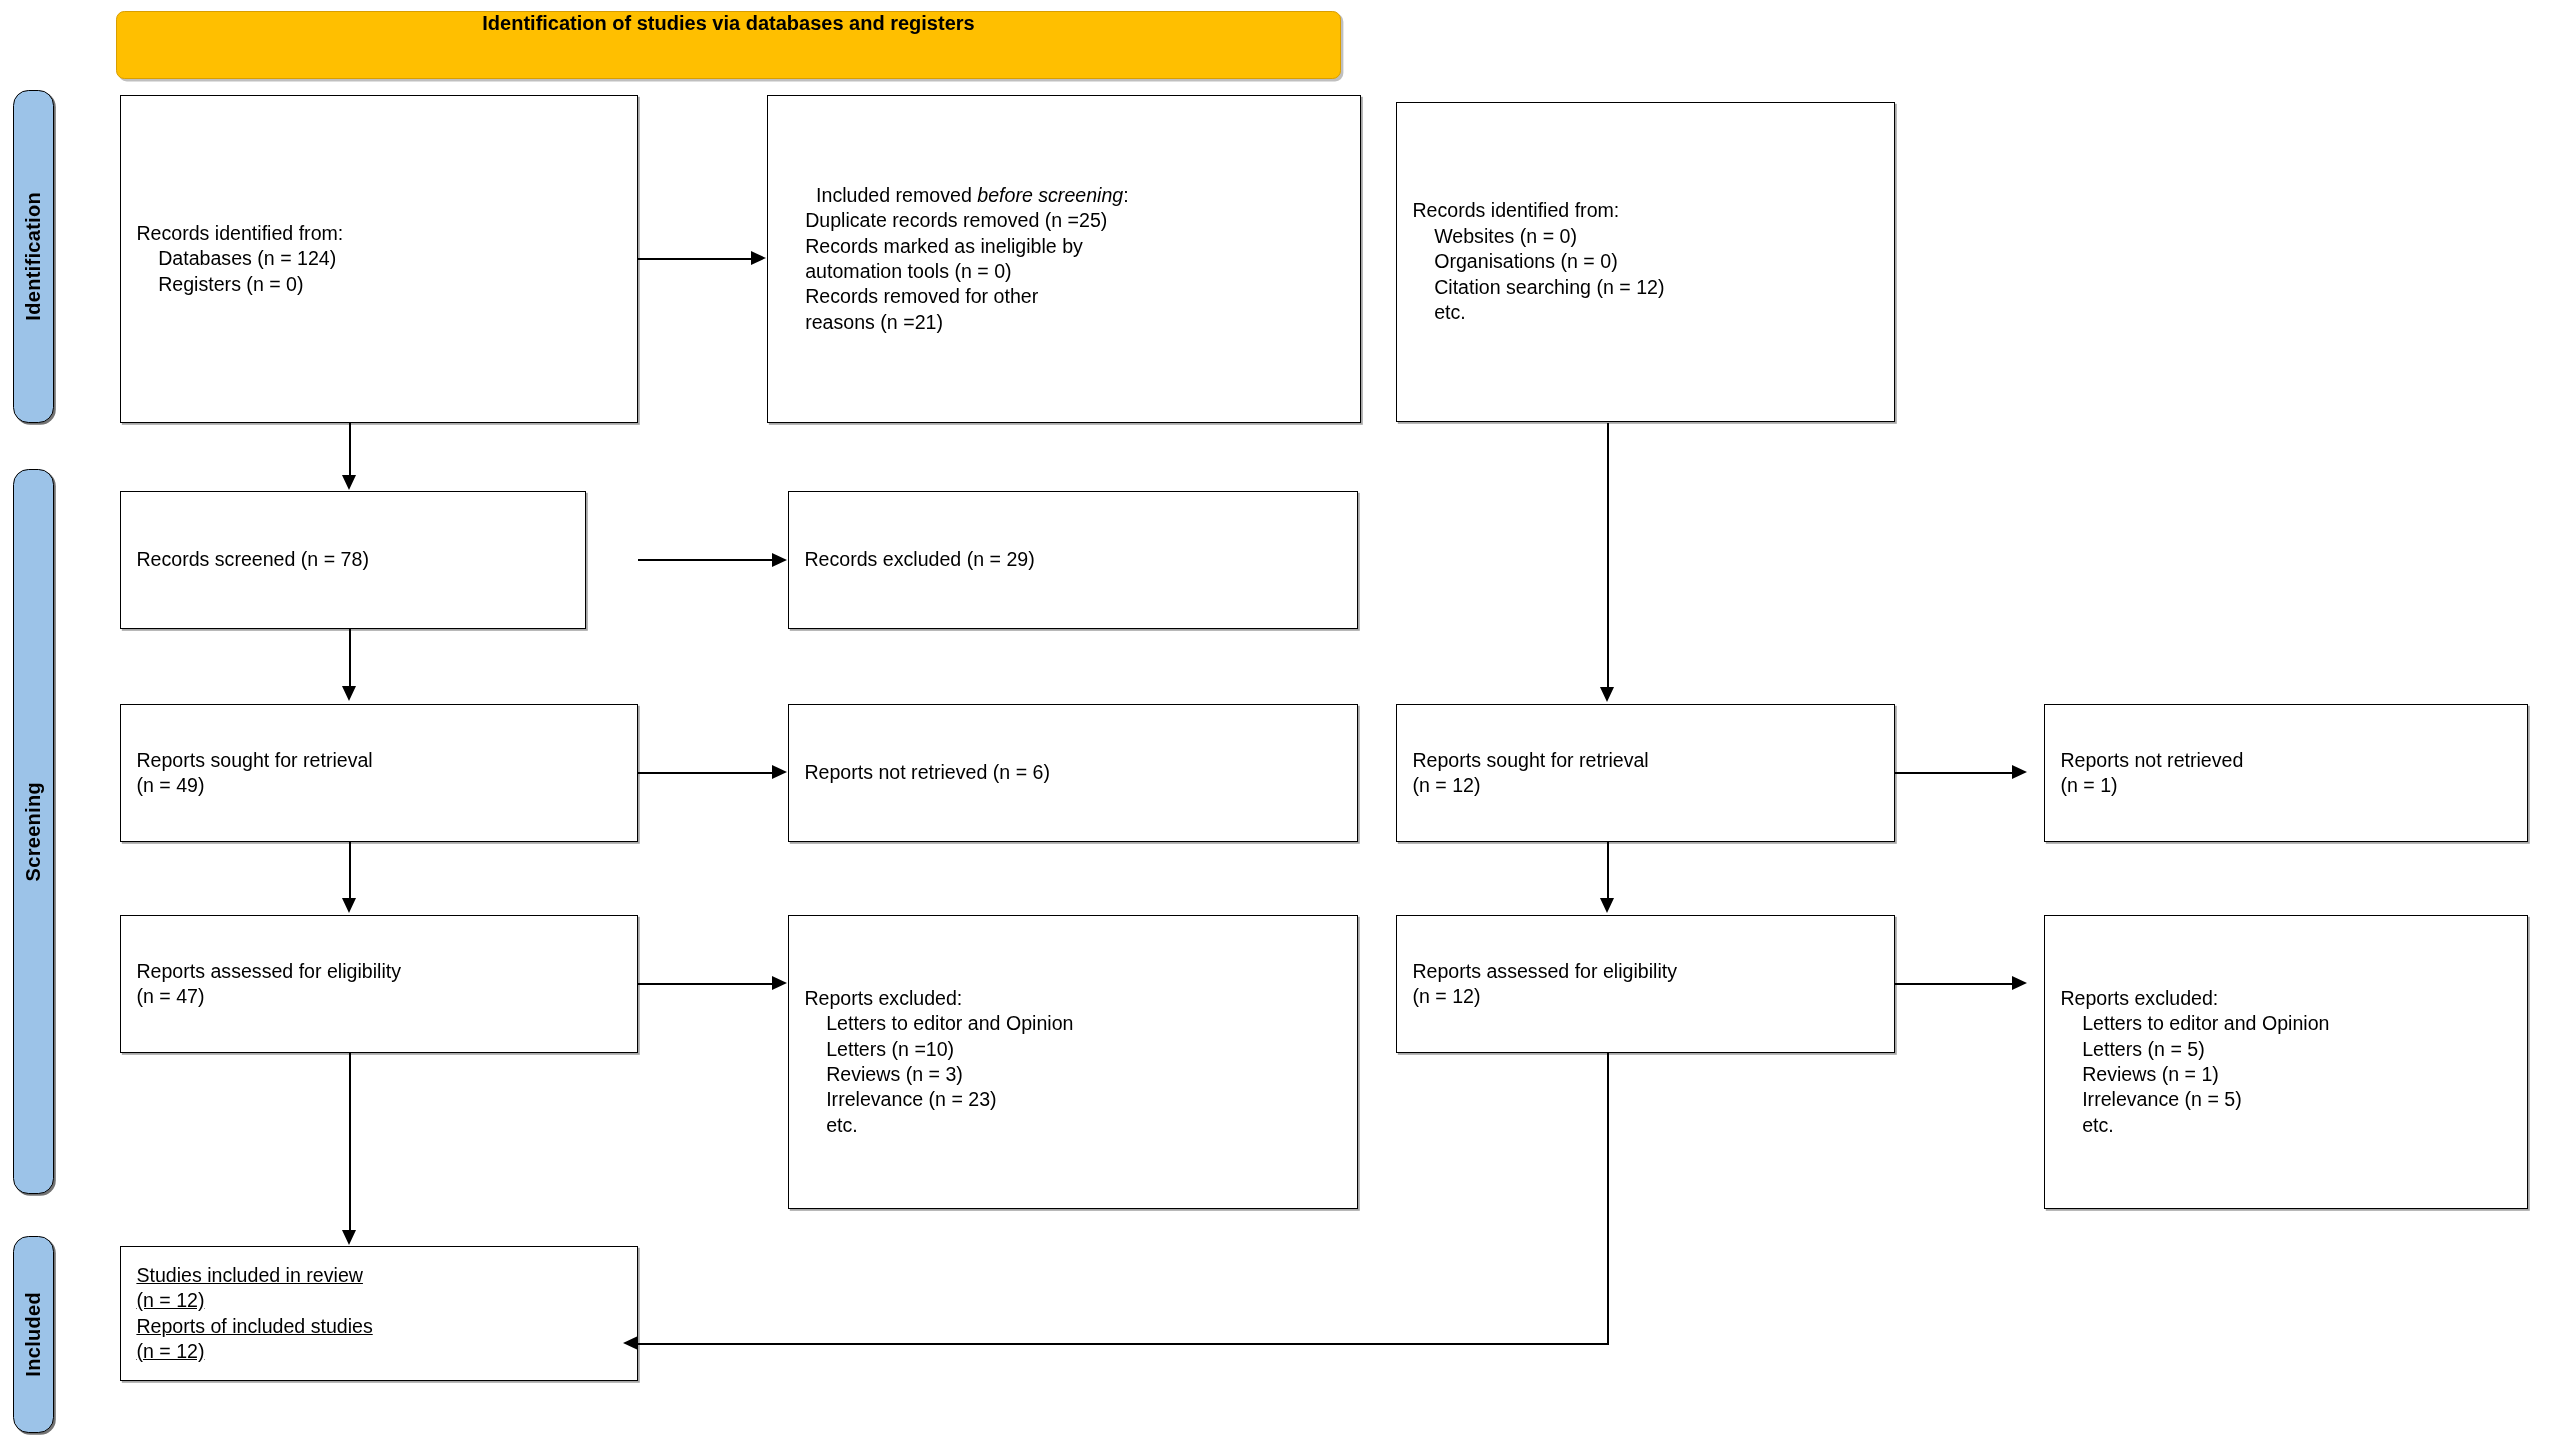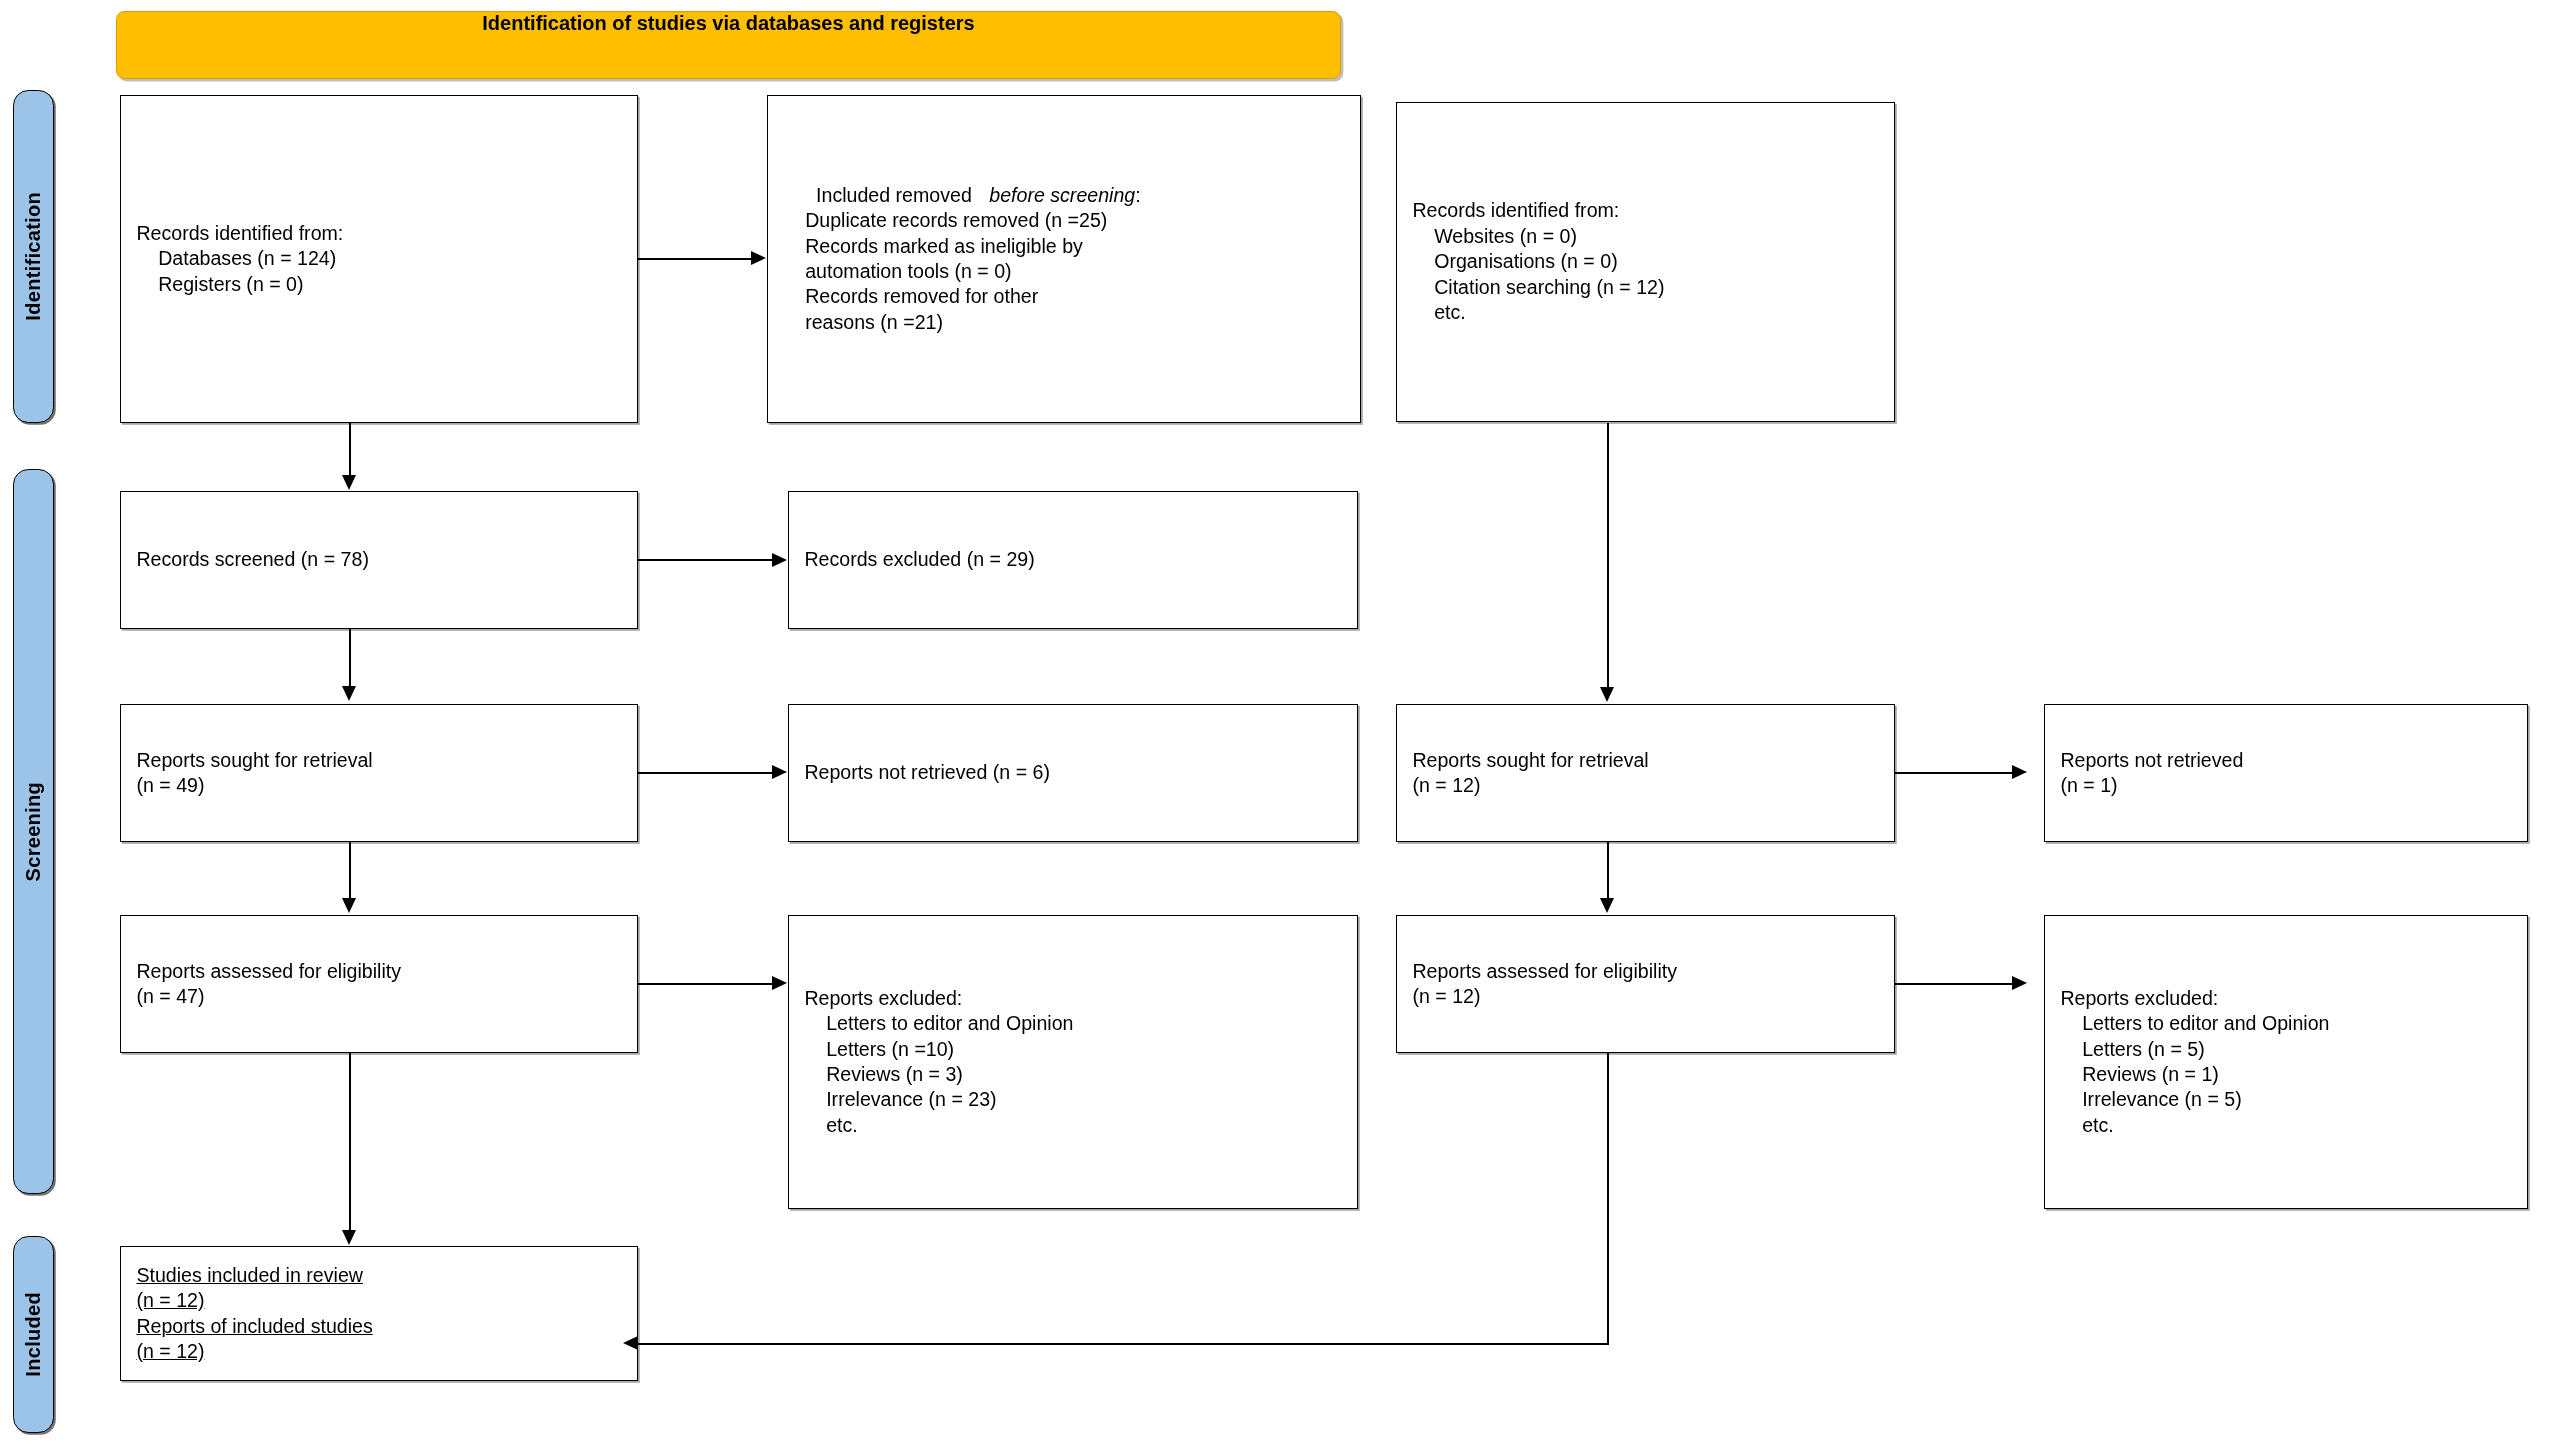--- a/index.html
+++ b/index.html
@@ -54,21 +54,21 @@
     box-sizing:border-box;
     display:flex;align-items:center;
     padding:0 15.4px;
   }
   .box-text{
     font-size:19.6px;
     line-height:1.30;
     color:#000000;
     white-space:pre-wrap;
   }
-  .box-text .ital{font-style:italic;margin-left:12px;}
+  .box-text .ital{font-style:italic;}
   
   .vline,.hline{position:absolute;background:#000000;}
   .vline{width:2.4px;}
   .hline{height:2.4px;}
   .arrow{position:absolute;width:0;height:0;}
   .arrow-down{
     border-left:7.7px solid transparent;
     border-right:7.7px solid transparent;
     border-top:15.4px solid #000000;
   }
@@ -121,21 +121,21 @@
     reasons (n =21)</span>
     </div>
   </div>
 
   <div class="hline" style="left:638px;top:258px;width:114px;"></div>
   <div class="arrow arrow-right" style="left:751px;top:251px;"></div>
 
   <div class="vline" style="left:349px;top:423px;height:55px;"></div>
   <div class="arrow arrow-down" style="left:342px;top:475px;"></div>
 
-  <div class="box" style="left:120px;top:491px;width:518px;height:138px;">
+  <div class="box" style="left:120px;top:491px;width:466px;height:138px;">
     <div class="box-text">Records screened (n = 78)</div>
   </div>
 
   <div class="box" style="left:788px;top:491px;width:570px;height:138px;text-align:center;">
     <div class="box-text">Records excluded (n = 29)</div>
   </div>
 
   <div class="hline" style="left:638px;top:559px;width:135px;"></div>
   <div class="arrow arrow-right" style="left:772px;top:553px;"></div>
 

